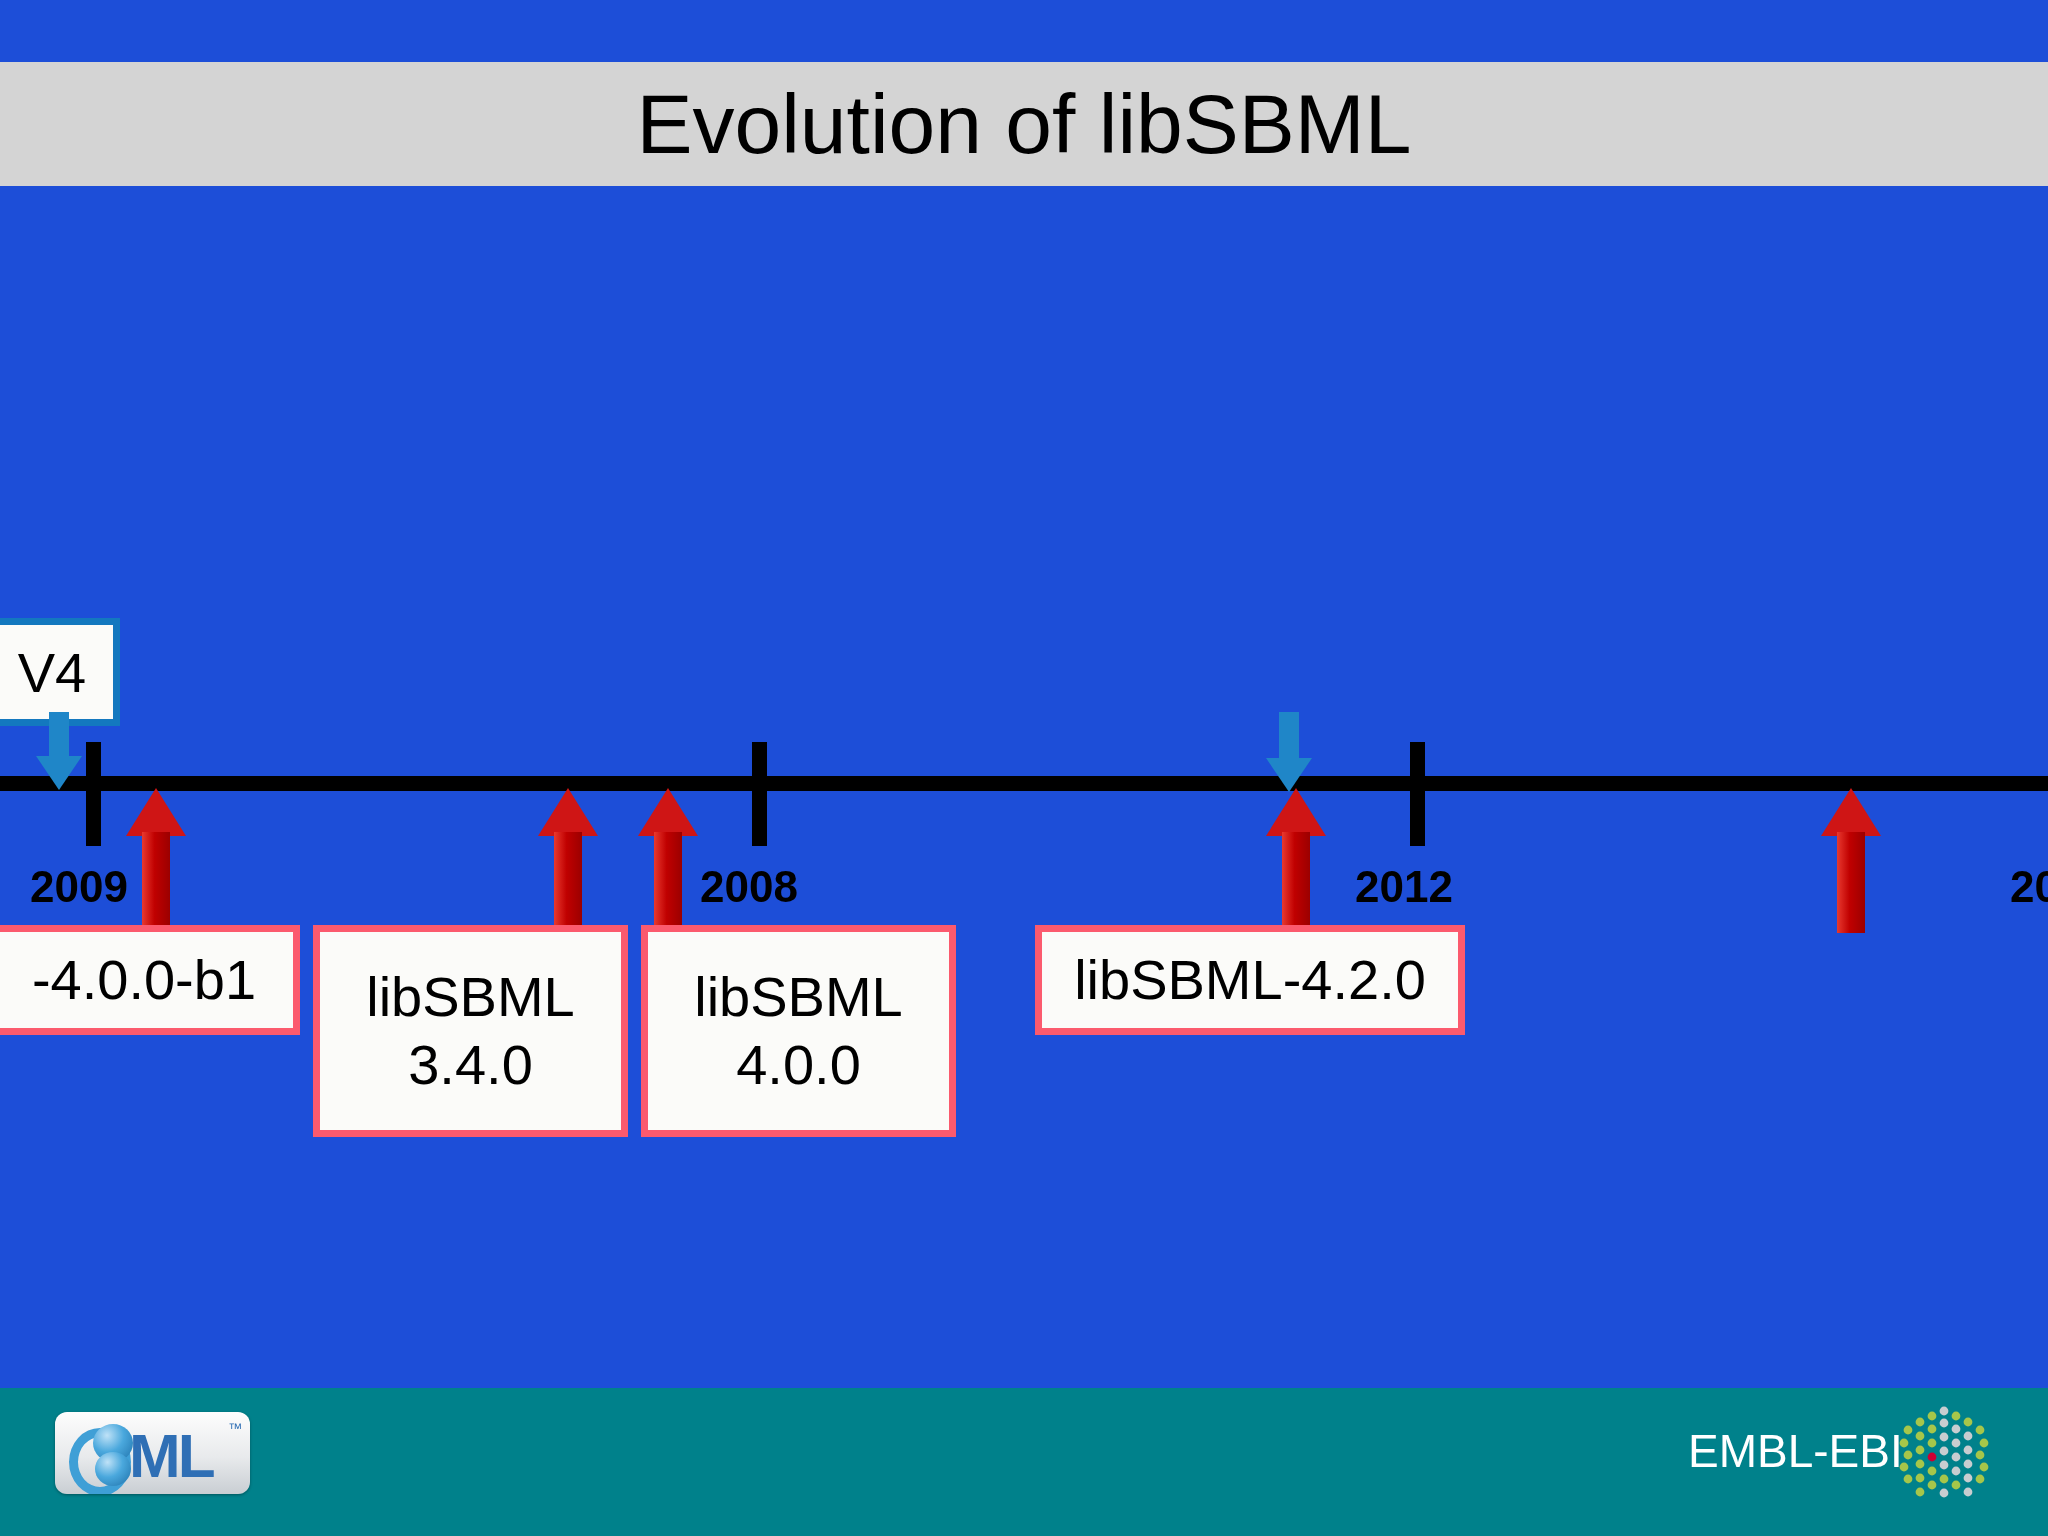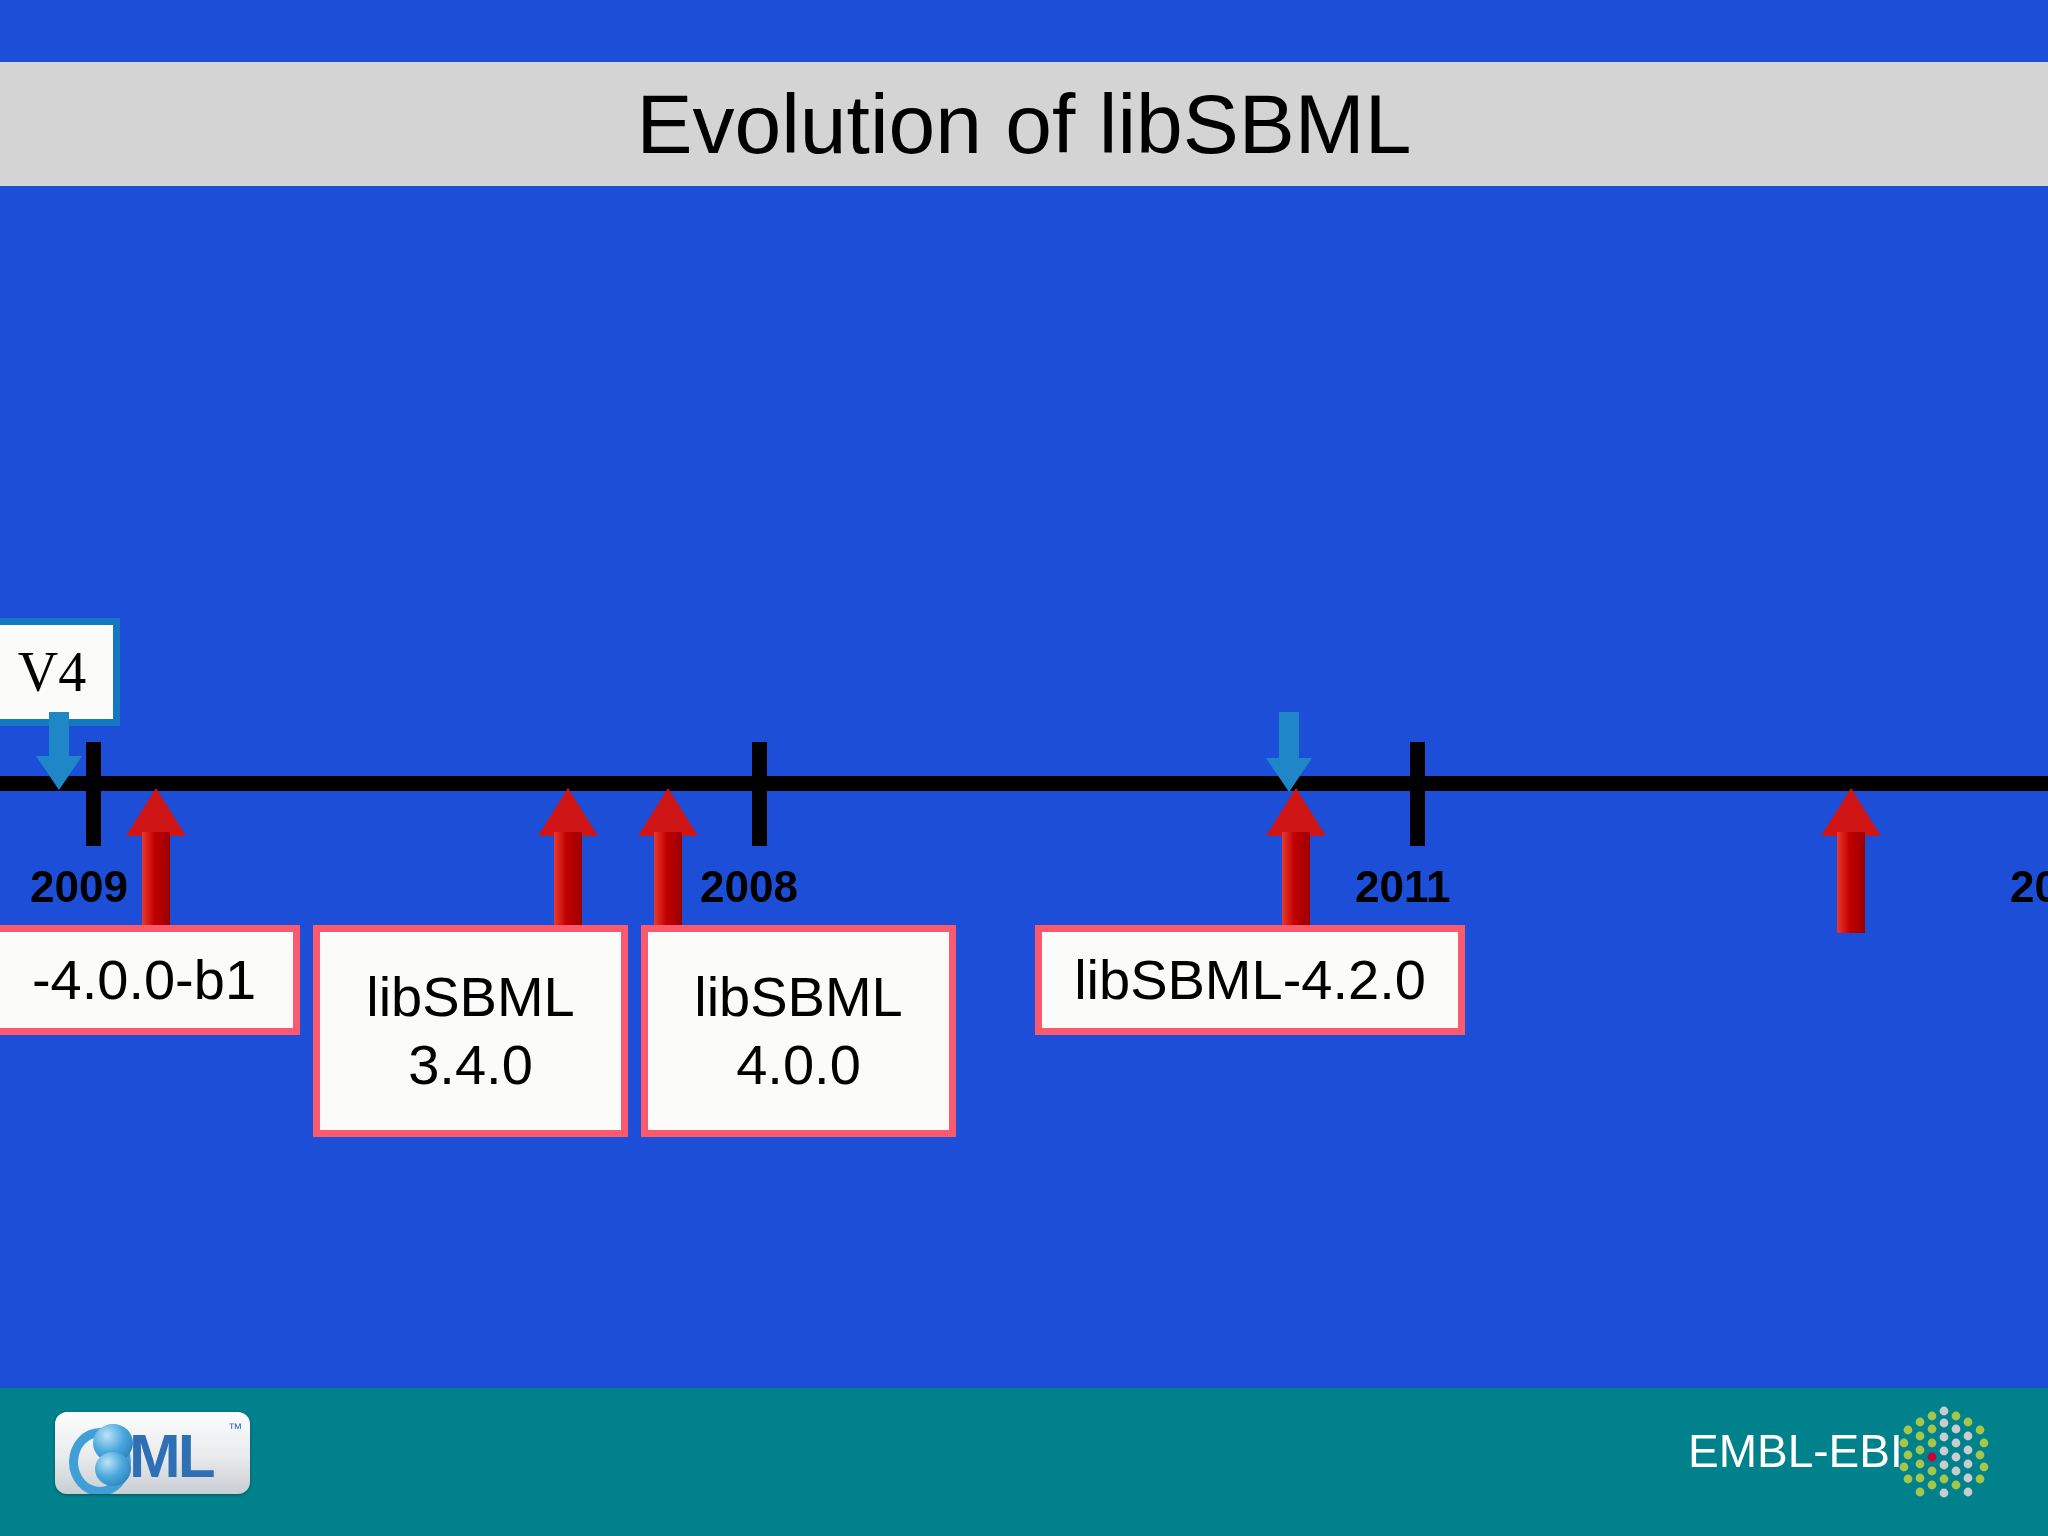--- a/index.html
+++ b/index.html
@@ -212,25 +212,25 @@
   <div class="title-text">Evolution of libSBML</div>
 
   <div class="timeline-axis"></div>
 
   <div class="tick" style="left:86px;"></div>
   <div class="tick" style="left:752px;"></div>
   <div class="tick" style="left:1410px;"></div>
 
   <div class="year-label" style="left:30px;">2009</div>
   <div class="year-label" style="left:700px;">2008</div>
-  <div class="year-label" style="left:1355px;">2011</div>
+  <div class="year-label" style="left:1355px;">2012</div>
   <div class="year-label" style="left:2010px;">20</div>
 
   <div class="blue-box" style="left:-120px; top:618px; width:240px; height:108px;">
-    <span style="position:relative; left:52px;font-family:Liberation Serif, serif;">V4</span>
+    <span style="position:relative; left:52px;">V4</span>
   </div>
   <div class="blue-arrow" style="left:36px; top:712px; height:72px;">
     <div class="shaft" style="height:46px;"></div>
     <div class="head" style="top:44px;"></div>
   </div>
 
   <div class="blue-arrow" style="left:1266px; top:712px; height:76px;">
     <div class="shaft" style="height:48px;"></div>
     <div class="head" style="top:46px;"></div>
   </div>

